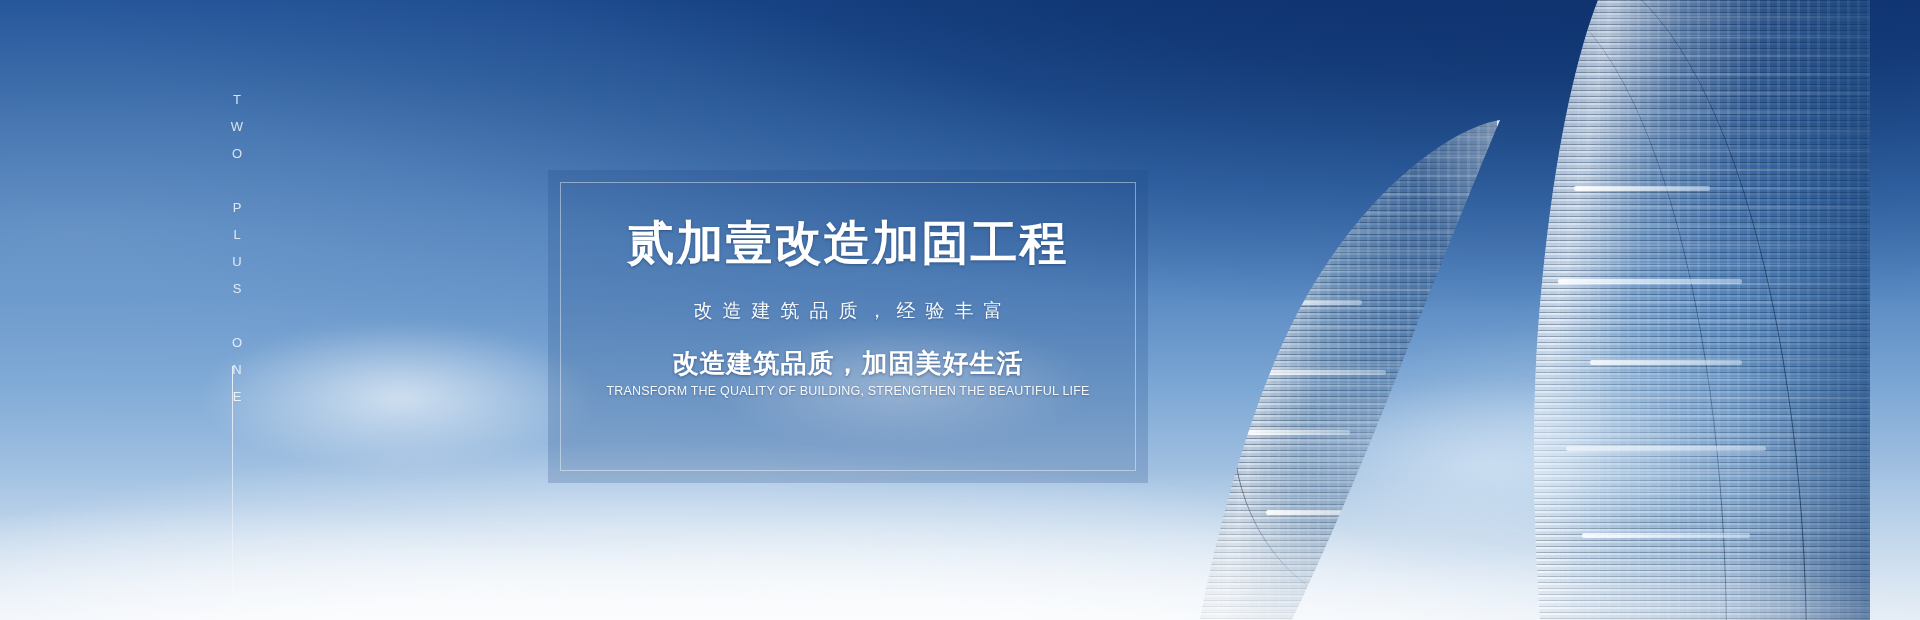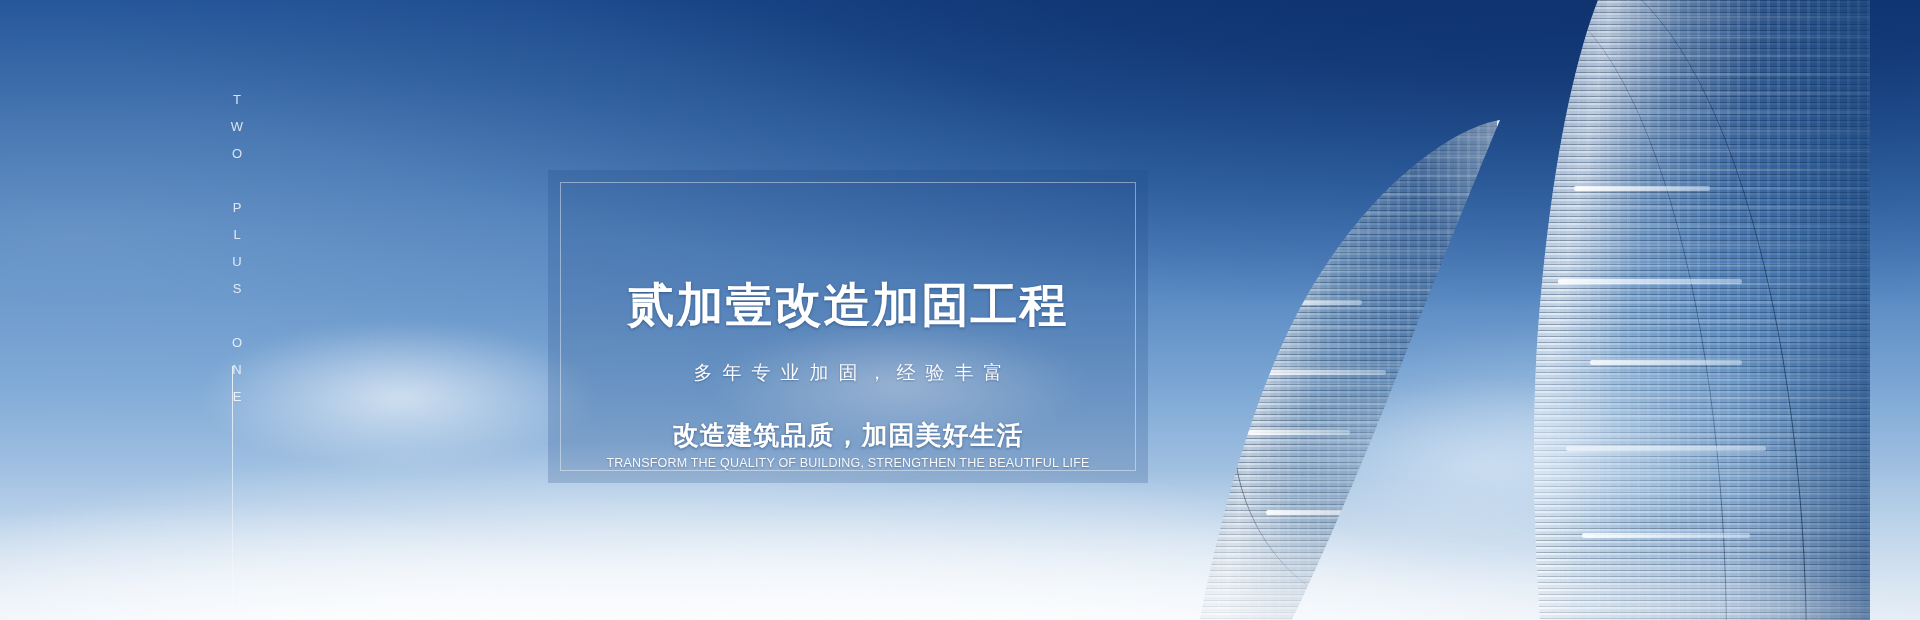--- a/index.html
+++ b/index.html
@@ -198,21 +198,21 @@
     position:absolute;
     left:548px; top:170px; width:600px; height:313px;
     background:rgba(33,72,130,.22);
     box-sizing:border-box;
   }
   .panel-inner{
     position:absolute; left:12px; top:12px; right:12px; bottom:12px;
     border:1px solid rgba(255,255,255,.42);
     box-sizing:border-box;
     display:flex; flex-direction:column; align-items:center;
-    justify-content:flex-end;
+    justify-content:flex-start;
   }
 
   .title-main{
     margin-top:35px;
     font-size:47px;
     font-weight:700;
     color:#ffffff;
     letter-spacing:2px;
     line-height:1.08;
     text-shadow:0 1px 3px rgba(12,40,80,.45);
@@ -222,21 +222,21 @@
     margin-top:29px;
     font-size:19px;
     font-weight:400;
     color:rgba(255,255,255,.96);
     letter-spacing:10px;
     text-indent:10px;
     white-space:nowrap;
     text-shadow:0 1px 2px rgba(12,40,80,.35);
   }
   .title-slogan{
-    margin-top:32px;
+    margin-top:22px;
     font-size:26px;
     font-weight:700;
     color:#ffffff;
     letter-spacing:1px;
     white-space:nowrap;
     text-shadow:0 1px 3px rgba(12,40,80,.45);
   }
   .title-en{
     margin-top:3px;
     font-size:12.5px;
@@ -296,19 +296,19 @@
   <div class="cloud-wisp-c"></div>
 
   <div class="brand">
     <div class="brand-text">TWO PLUS ONE</div>
   </div>
   <div class="brand-rule"></div>
 
   <div class="panel">
     <div class="panel-inner">
       <div class="title-main">贰加壹改造加固工程</div>
-      <div class="title-sub">多年专业加固，经验丰富</div>
+      <div class="title-sub">改造建筑品质，经验丰富</div>
       <div class="title-slogan">改造建筑品质，加固美好生活</div>
       <div class="title-en">TRANSFORM THE QUALITY OF BUILDING, STRENGTHEN THE BEAUTIFUL LIFE</div>
     </div>
   </div>
 
 </div>
 
 </body></html>

